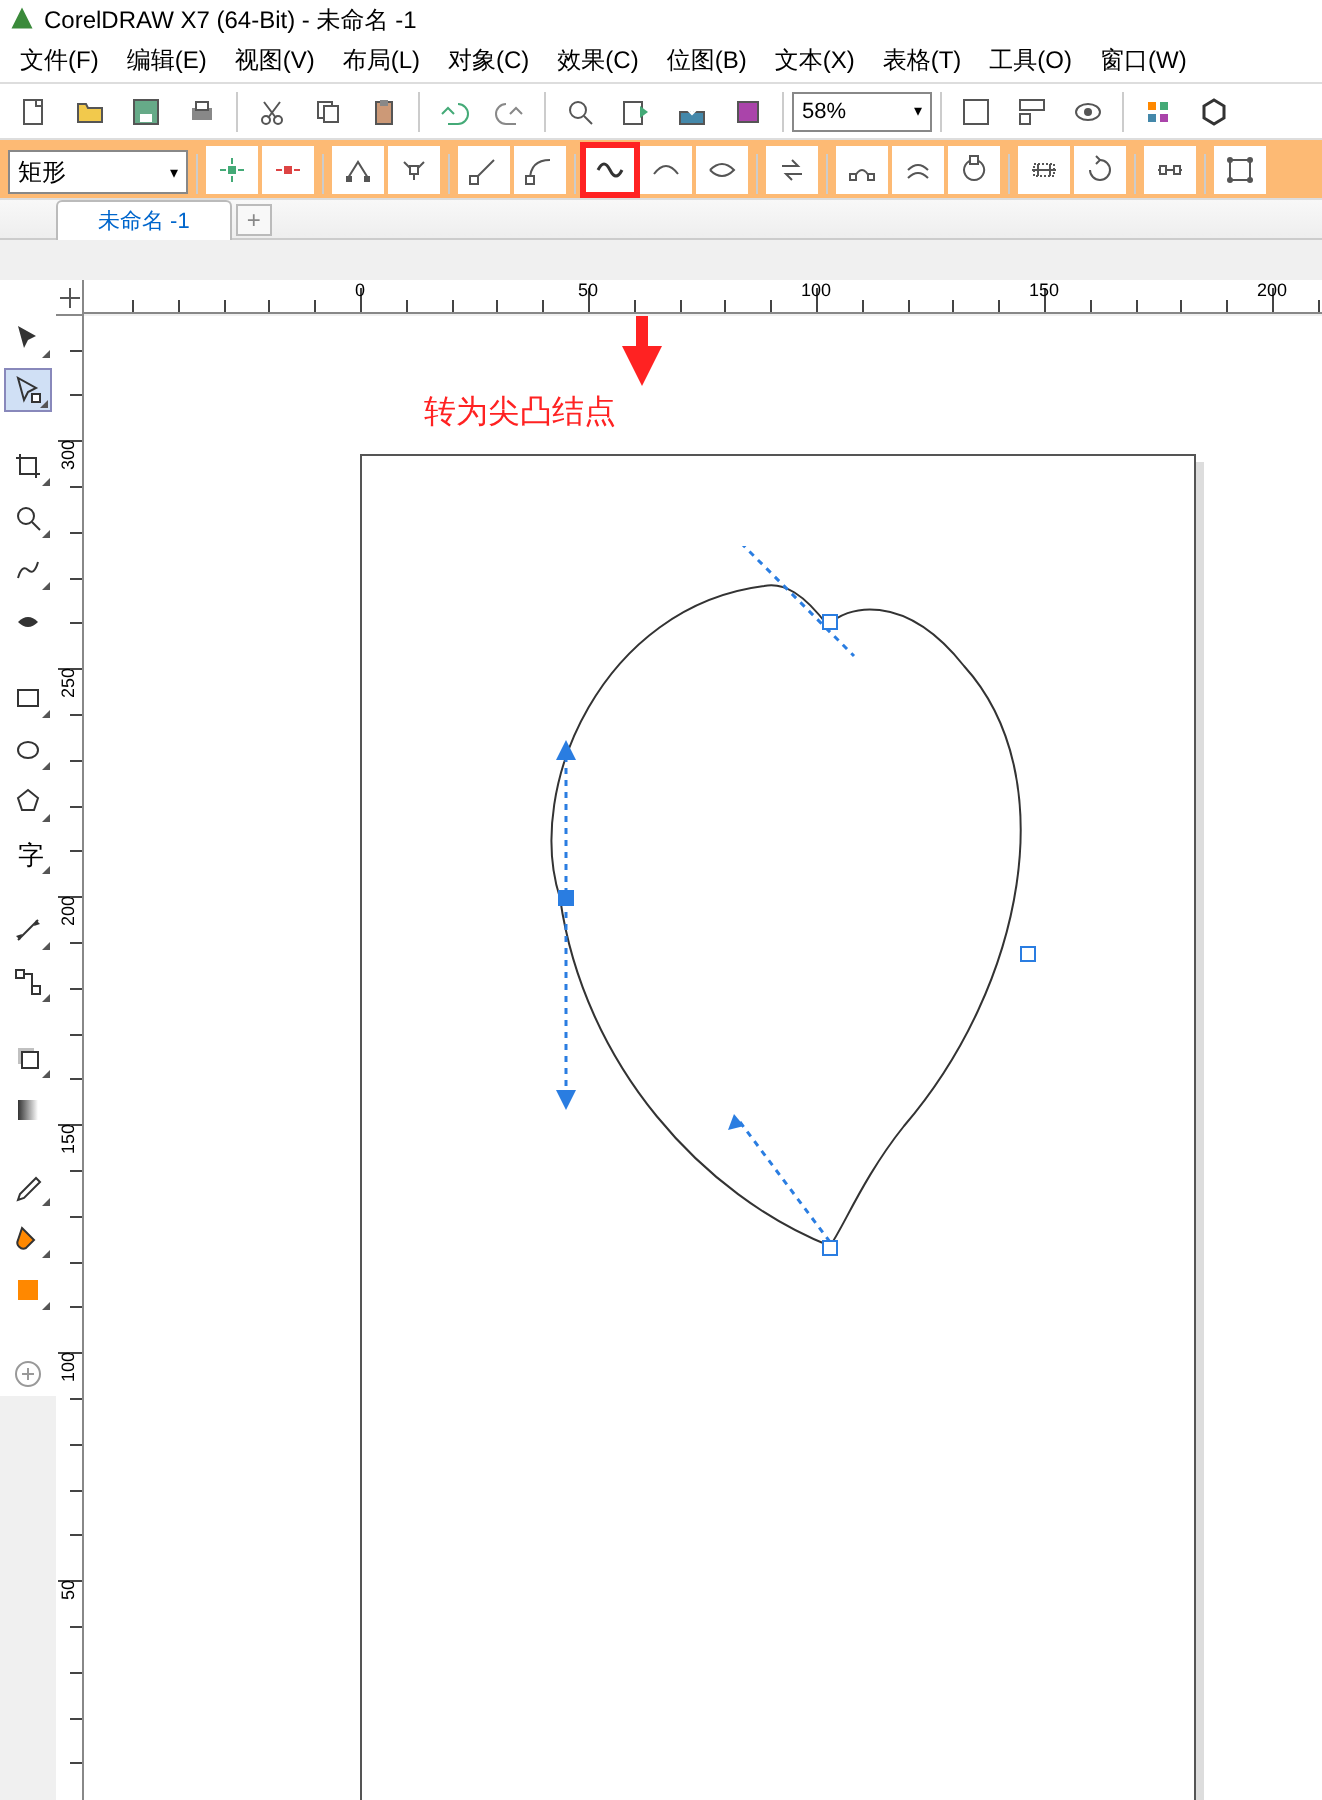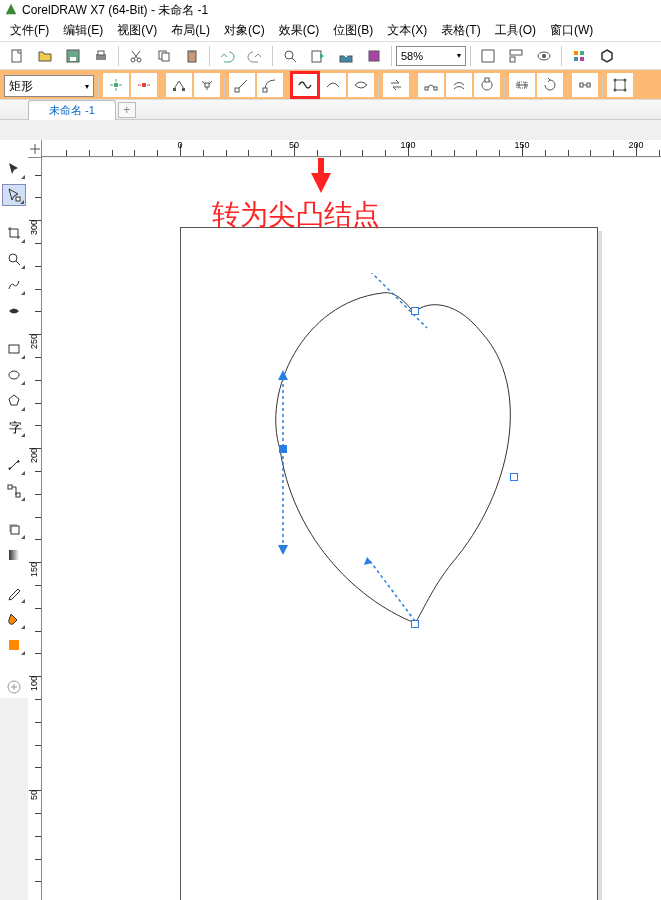--- a/index.html
+++ b/index.html
@@ -42,21 +42,21 @@
 .ruler-v { position: absolute; top: 158px; left: 28px; width: 14px; bottom: 0; background: #fff; border-right: 1px solid #888; font-size: 9px; }
 .ruler-v .tick { position: absolute; right: 0; border-top: 1px solid #444; width: 6px; }
 .ruler-v .tick.major { width: 12px; }
 .ruler-v .lbl { position: absolute; right: 2px; transform-origin: right top; transform: rotate(-90deg) translateY(-100%); }
 .ruler-corner { position: absolute; top: 140px; left: 28px; width: 14px; height: 18px; background: #fff; border-right: 1px solid #888; border-bottom: 1px solid #888; display: flex; align-items: center; justify-content: center; }
 
 .canvas-area { position: absolute; top: 158px; left: 42px; right: 0; bottom: 0; background: #fff; overflow: hidden; }
 .page-shadow { position: absolute; left: 142px; top: 73px; width: 418px; height: 678px; background: #ddd; }
 .page { position: absolute; left: 138px; top: 69px; width: 418px; height: 678px; background: #fff; border: 1px solid #555; }
 
-.annotation { position: absolute; color: #f22; font-size: 28px; }
+.annotation { position: absolute; color: #f22; font-size: 16px; }
 .arrow-down { position: absolute; }
 
 .shape-path { position: absolute; }
 .node { position: absolute; width: 8px; height: 8px; background: #2a7de1; }
 .node.solid { transform: translate(-50%,-50%); }
 .node.hollow { background: #fff; border: 1px solid #2a7de1; transform: translate(-50%,-50%); }
 
 </style>
 </head>
 <body>

